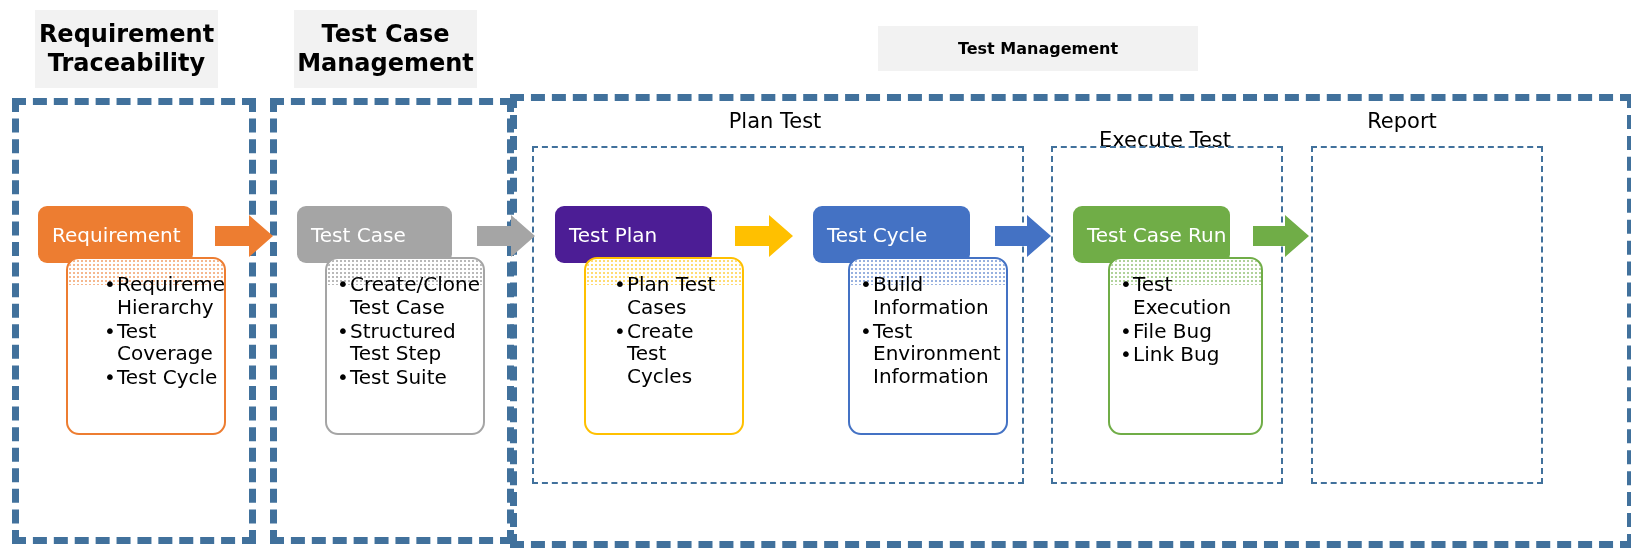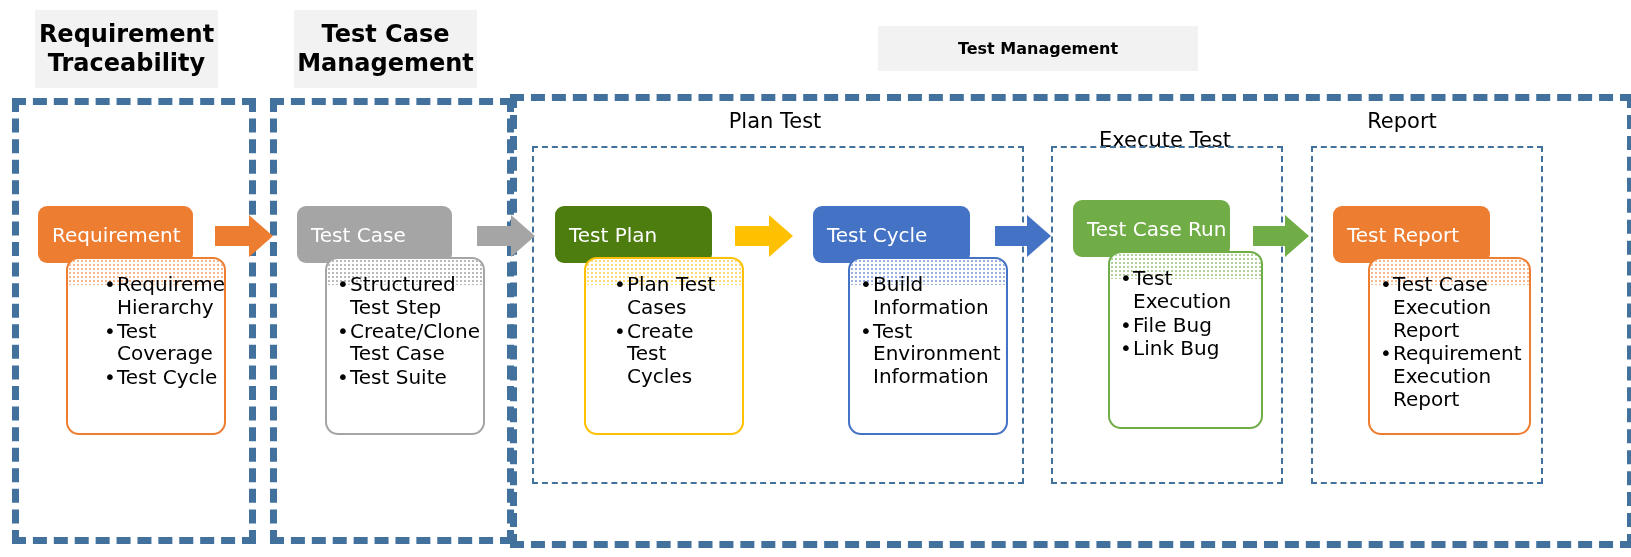--- a/index.html
+++ b/index.html
@@ -99,35 +99,35 @@
     </svg>
   </div>
 
   <div class="card" style="left:297px;top:206px;width:215px;height:230px;">
     <div class="hdr" style="width:155px;height:57px;background:#A5A5A5;">
       <span>Test Case</span>
     </div>
     <div class="body" style="left:28px;top:51px;width:160px;height:178px;border:2px solid #A5A5A5;color:#808080;">
       <div class="dotcap"></div>
       <ul>
+        <li>Create/Clone Test Case</li>
         <li>Structured Test Step</li>
-        <li>Create/Clone Test Case</li>
         <li>Test Suite</li>
       </ul>
     </div>
   </div>
 
   <div class="arrow" style="left:477px;top:215px;width:58px;height:42px;">
     <svg viewBox="0 0 58 42" preserveAspectRatio="none">
       <polygon points="0,11 34,11 34,0 58,21 34,42 34,31 0,31" fill="#A5A5A5"></polygon>
     </svg>
   </div>
 
   <div class="card" style="left:555px;top:206px;width:200px;height:230px;">
-    <div class="hdr" style="width:157px;height:57px;background:#4d7c0f;">
+    <div class="hdr" style="width:157px;height:57px;background:#4c1d95;">
       <span>Test Plan</span>
     </div>
     <div class="body" style="left:29px;top:51px;width:160px;height:178px;border:2px solid #FFC000;color:#FFC000;padding-left:18px;">
       <div class="dotcap"></div>
       <ul>
         <li>Plan Test Cases</li>
         <li>Create Test Cycles</li>
       </ul>
     </div>
   </div>
@@ -150,46 +150,34 @@
       </ul>
     </div>
   </div>
 
   <div class="arrow" style="left:995px;top:215px;width:56px;height:42px;">
     <svg viewBox="0 0 56 42" preserveAspectRatio="none">
       <polygon points="0,11 32,11 32,0 56,21 32,42 32,31 0,31" fill="#4472C4"></polygon>
     </svg>
   </div>
 
-  <div class="card" style="left:1073px;top:200px;width:200px;height:230px;">
+  <div class="card" style="left:1073px;top:206px;width:200px;height:230px;">
     <div class="hdr" style="width:157px;height:57px;background:#70AD47;">
       <span>Test Case Run</span>
     </div>
     <div class="body" style="left:35px;top:51px;width:155px;height:178px;border:2px solid #70AD47;color:#70AD47;">
       <div class="dotcap"></div>
       <ul>
         <li>Test Execution</li>
         <li>File Bug</li>
         <li>Link Bug</li>
       </ul>
     </div>
   </div>
 
   <div class="arrow" style="left:1253px;top:215px;width:56px;height:42px;">
     <svg viewBox="0 0 56 42" preserveAspectRatio="none">
       <polygon points="0,11 32,11 32,0 56,21 32,42 32,31 0,31" fill="#70AD47"></polygon>
     </svg>
   </div>
 
-  <div class="card" style="left:1333px;top:206px;width:200px;height:230px;">
-    <div class="hdr" style="width:157px;height:57px;background:#ED7D31;">
-      <span>Test Report</span>
-    </div>
-    <div class="body" style="left:35px;top:51px;width:163px;height:178px;border:2px solid #ED7D31;color:#ED7D31;">
-      <div class="dotcap"></div>
-      <ul>
-        <li>Test Case Execution Report</li>
-        <li>Requirement Execution Report</li>
-      </ul>
-    </div>
-  </div>
 
 </div>
 
 </body></html>

